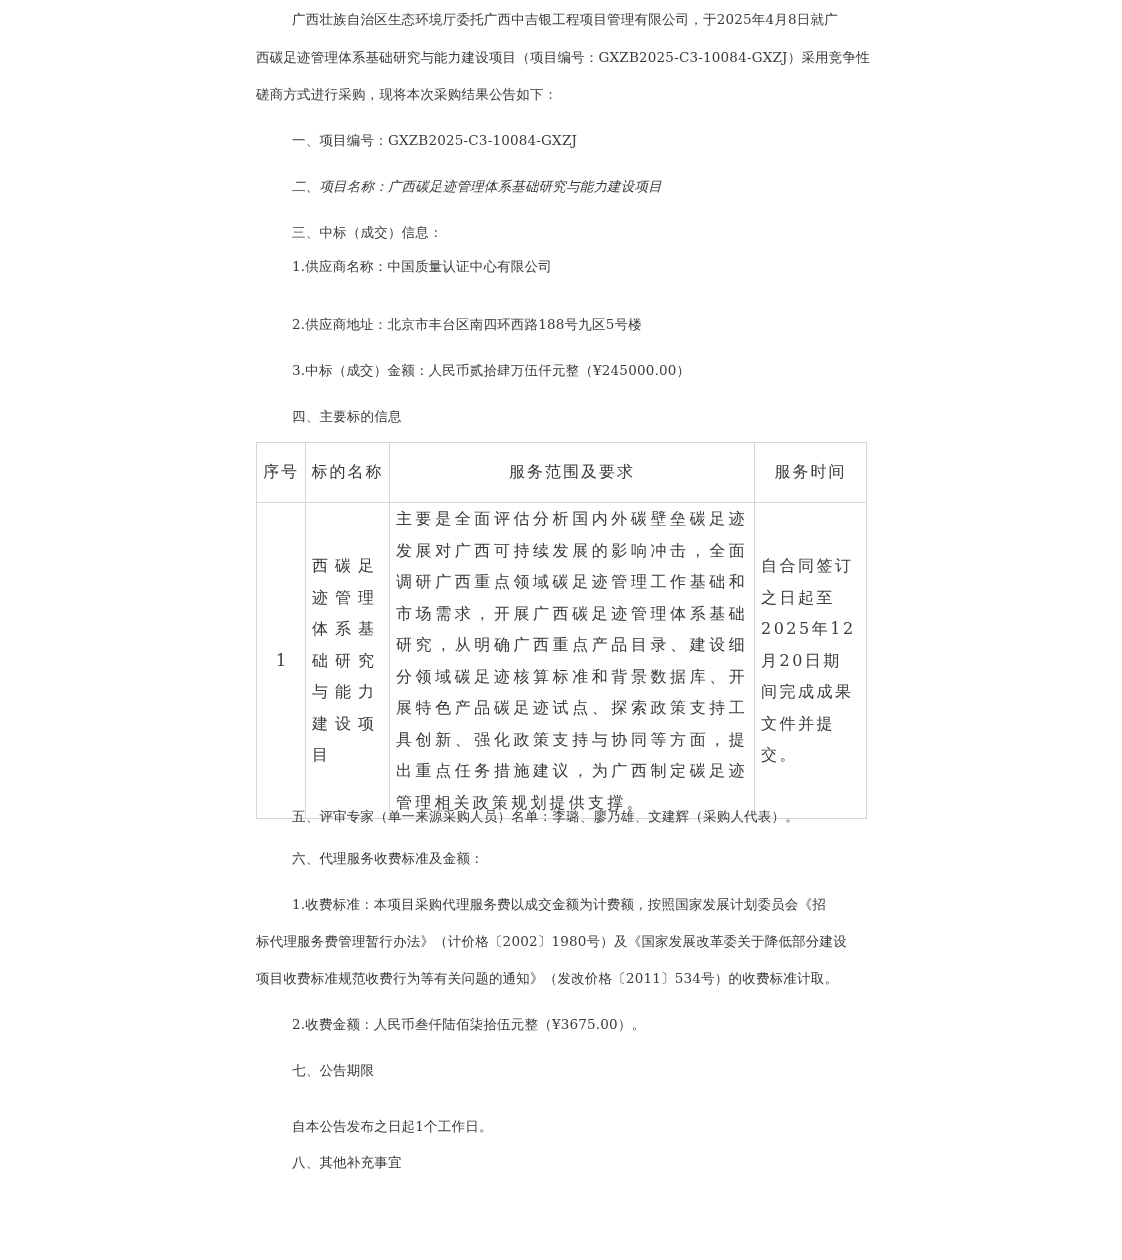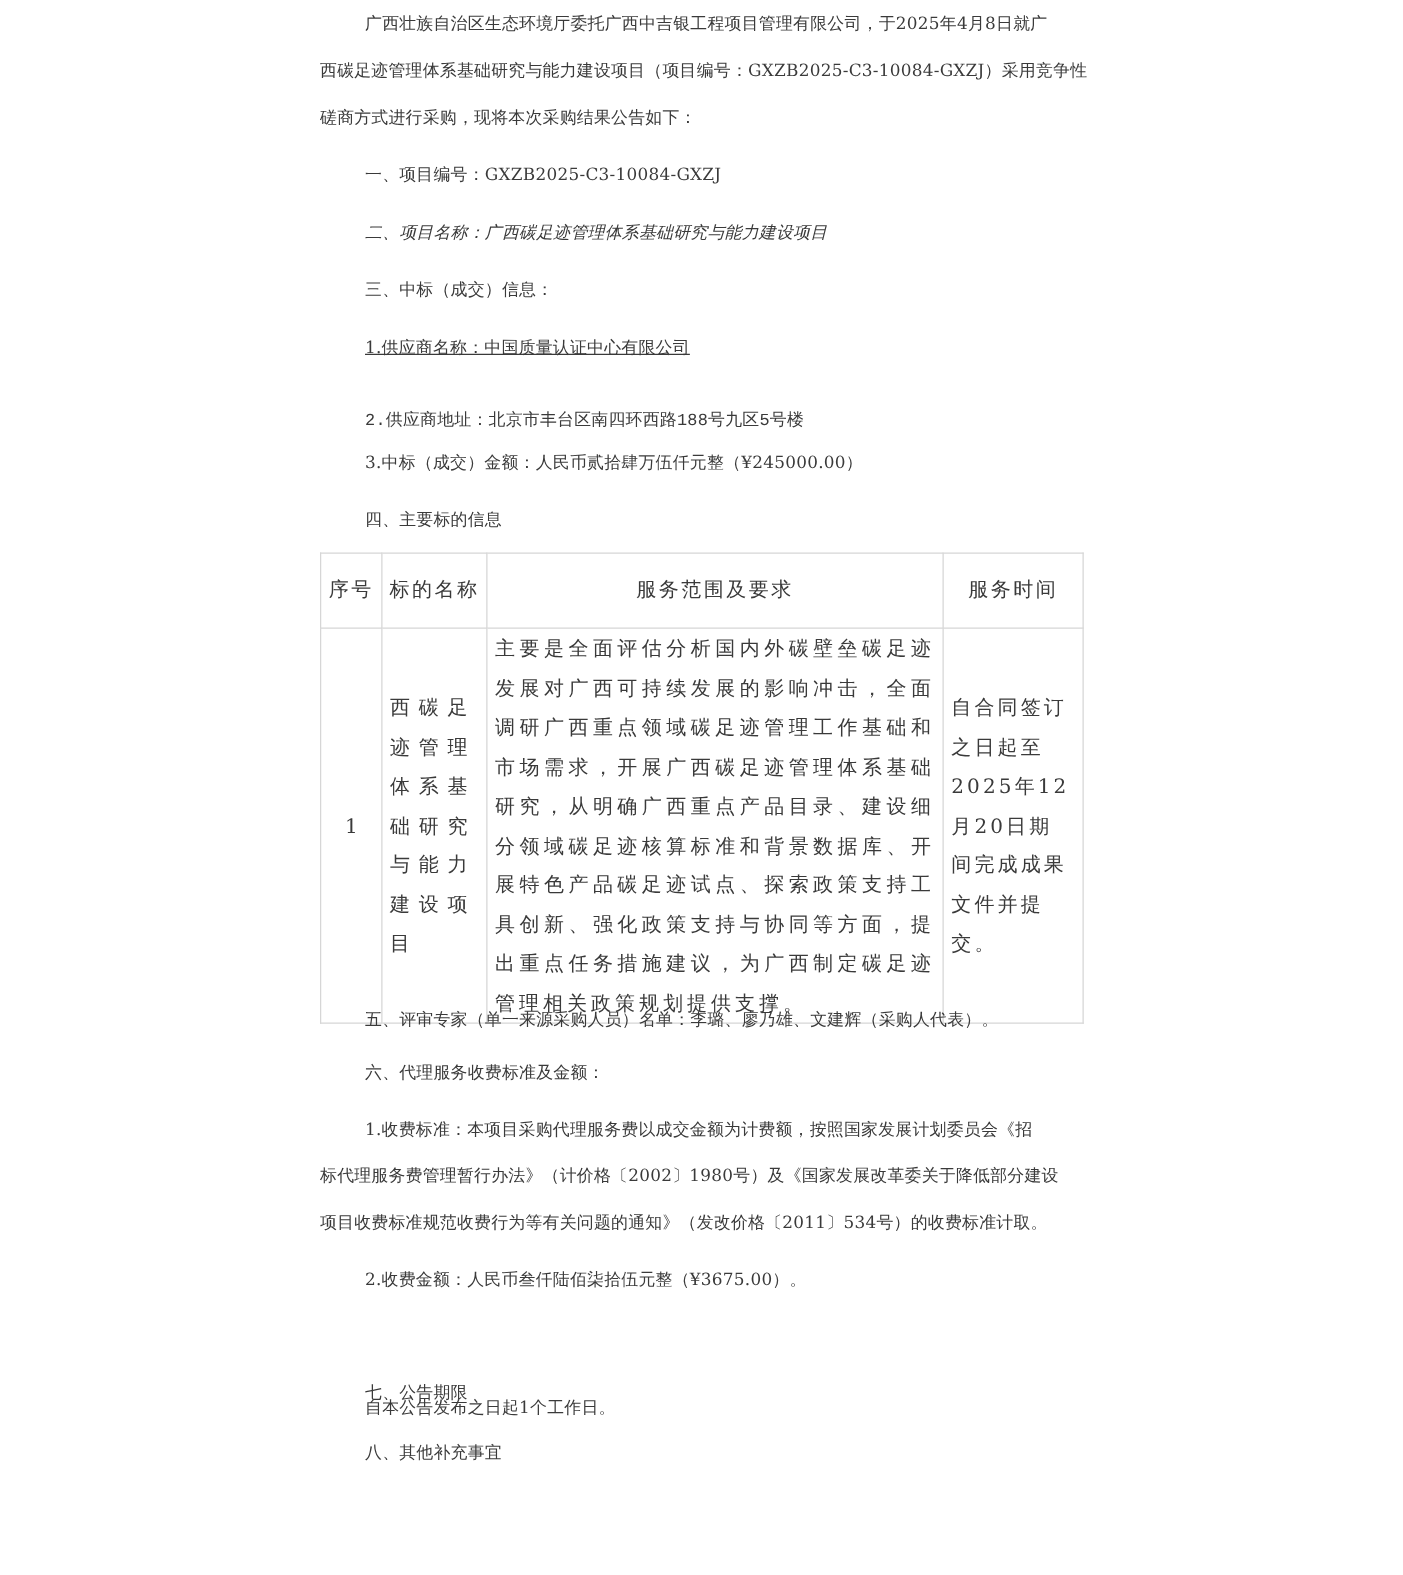--- a/index.html
+++ b/index.html
@@ -23,22 +23,22 @@
 
 <div class="page">
 
   <div class="p indent" style="top:9px;">广西壮族自治区生态环境厅委托广西中吉银工程项目管理有限公司，于2025年4月8日就广</div>
   <div class="p" style="top:47px;">西碳足迹管理体系基础研究与能力建设项目（项目编号：GXZB2025-C3-10084-GXZJ）采用竞争性</div>
   <div class="p" style="top:84px;">磋商方式进行采购，现将本次采购结果公告如下：</div>
 
   <div class="p indent" style="top:130px;">一、项目编号：GXZB2025-C3-10084-GXZJ</div>
   <div class="p indent" style="top:176px;font-style:italic;">二、项目名称：广西碳足迹管理体系基础研究与能力建设项目</div>
   <div class="p indent" style="top:222px;">三、中标（成交）信息：</div>
-  <div class="p indent" style="top:268px;text-decoration:underline;">1.供应商名称：中国质量认证中心有限公司</div>
-  <div class="p indent" style="top:328px;font-family:Liberation Mono, monospace;">2.供应商地址：北京市丰台区南四环西路188号九区5号楼</div>
+  <div class="p indent" style="top:256px;">1.供应商名称：中国质量认证中心有限公司</div>
+  <div class="p indent" style="top:314px;">2.供应商地址：北京市丰台区南四环西路188号九区5号楼</div>
   <div class="p indent" style="top:360px;">3.中标（成交）金额：人民币贰拾肆万伍仟元整（¥245000.00）</div>
   <div class="p indent" style="top:406px;">四、主要标的信息</div>
 
   <table class="info">
     <colgroup>
       <col style="width:49px">
       <col style="width:84px">
       <col style="width:365px">
       <col style="width:112px">
     </colgroup>
@@ -57,17 +57,17 @@
     </tr>
   </tbody>
     </table>
 
   <div class="p indent" style="top:759px;margin-top:47px;">五、评审专家（单一来源采购人员）名单：李璐、廖乃雄、文建辉（采购人代表）。</div>
   <div class="p indent" style="top:848px;">六、代理服务收费标准及金额：</div>
   <div class="p indent" style="top:894px;">1.收费标准：本项目采购代理服务费以成交金额为计费额，按照国家发展计划委员会《招</div>
   <div class="p" style="top:931px;">标代理服务费管理暂行办法》（计价格〔2002〕1980号）及《国家发展改革委关于降低部分建设</div>
   <div class="p" style="top:968px;">项目收费标准规范收费行为等有关问题的通知》（发改价格〔2011〕534号）的收费标准计取。</div>
   <div class="p indent" style="top:1014px;">2.收费金额：人民币叁仟陆佰柒拾伍元整（¥3675.00）。</div>
-  <div class="p indent" style="top:1104px;">七、公告期限</div>
+  <div class="p indent" style="top:1060px;">七、公告期限</div>
   <div class="p indent" style="top:1106px;margin-top:10px;">自本公告发布之日起1个工作日。</div>
   <div class="p indent" style="top:1152px;">八、其他补充事宜</div>
 
 </div>
 
 </body></html>

